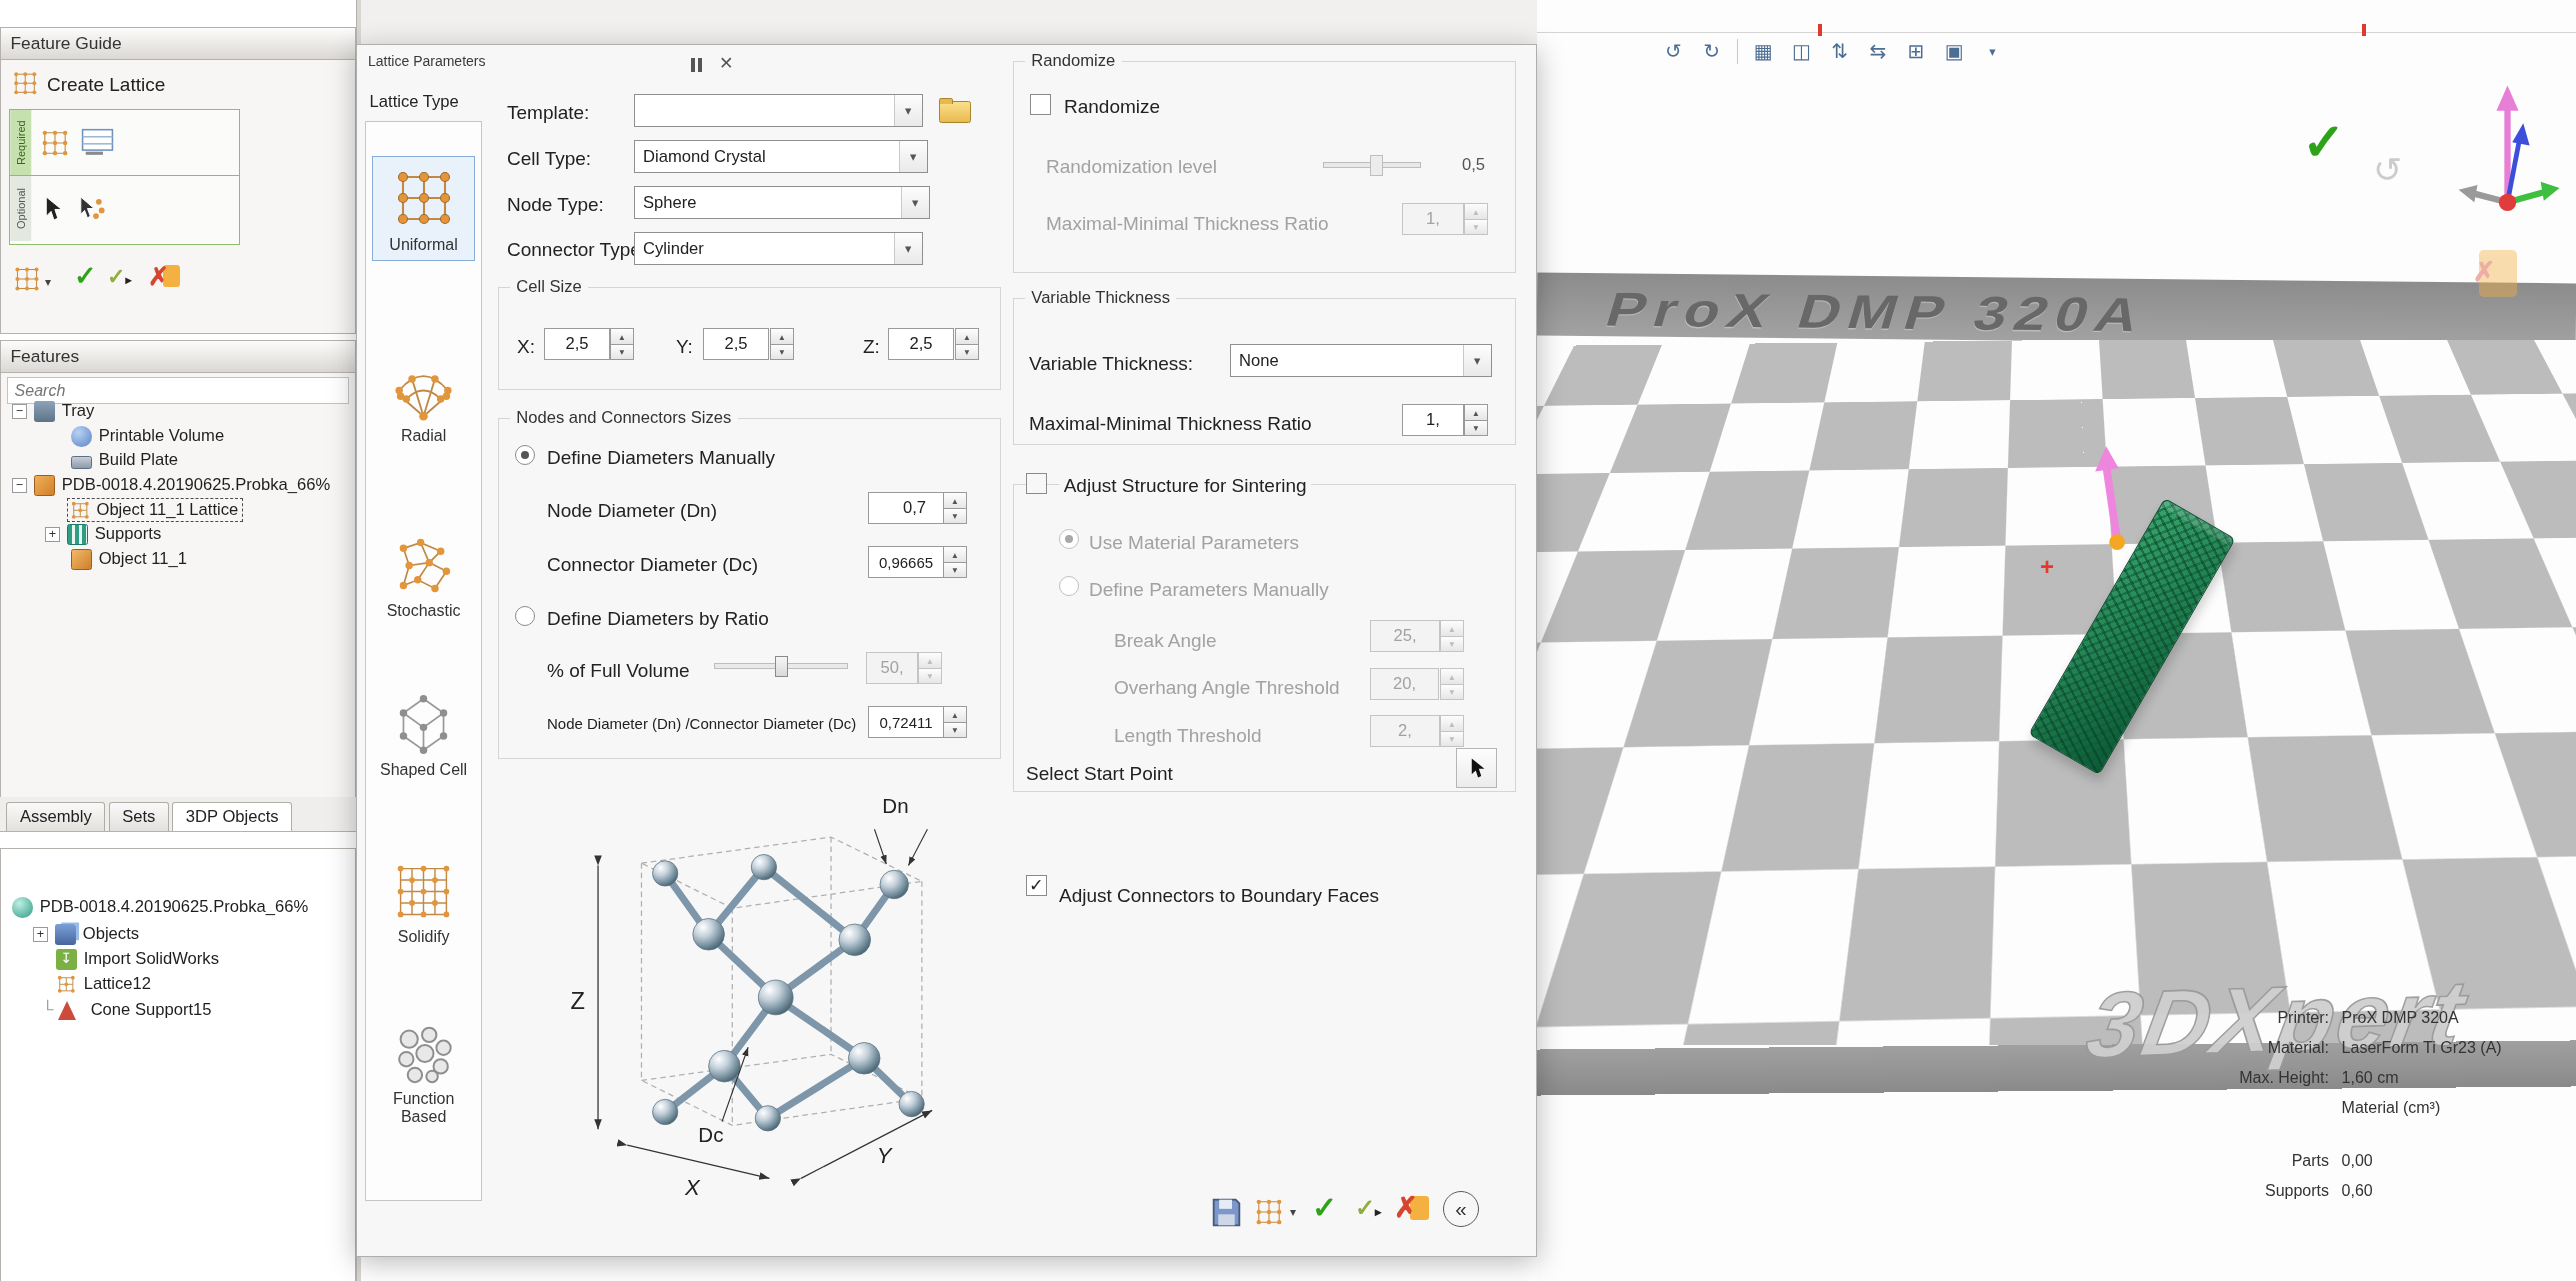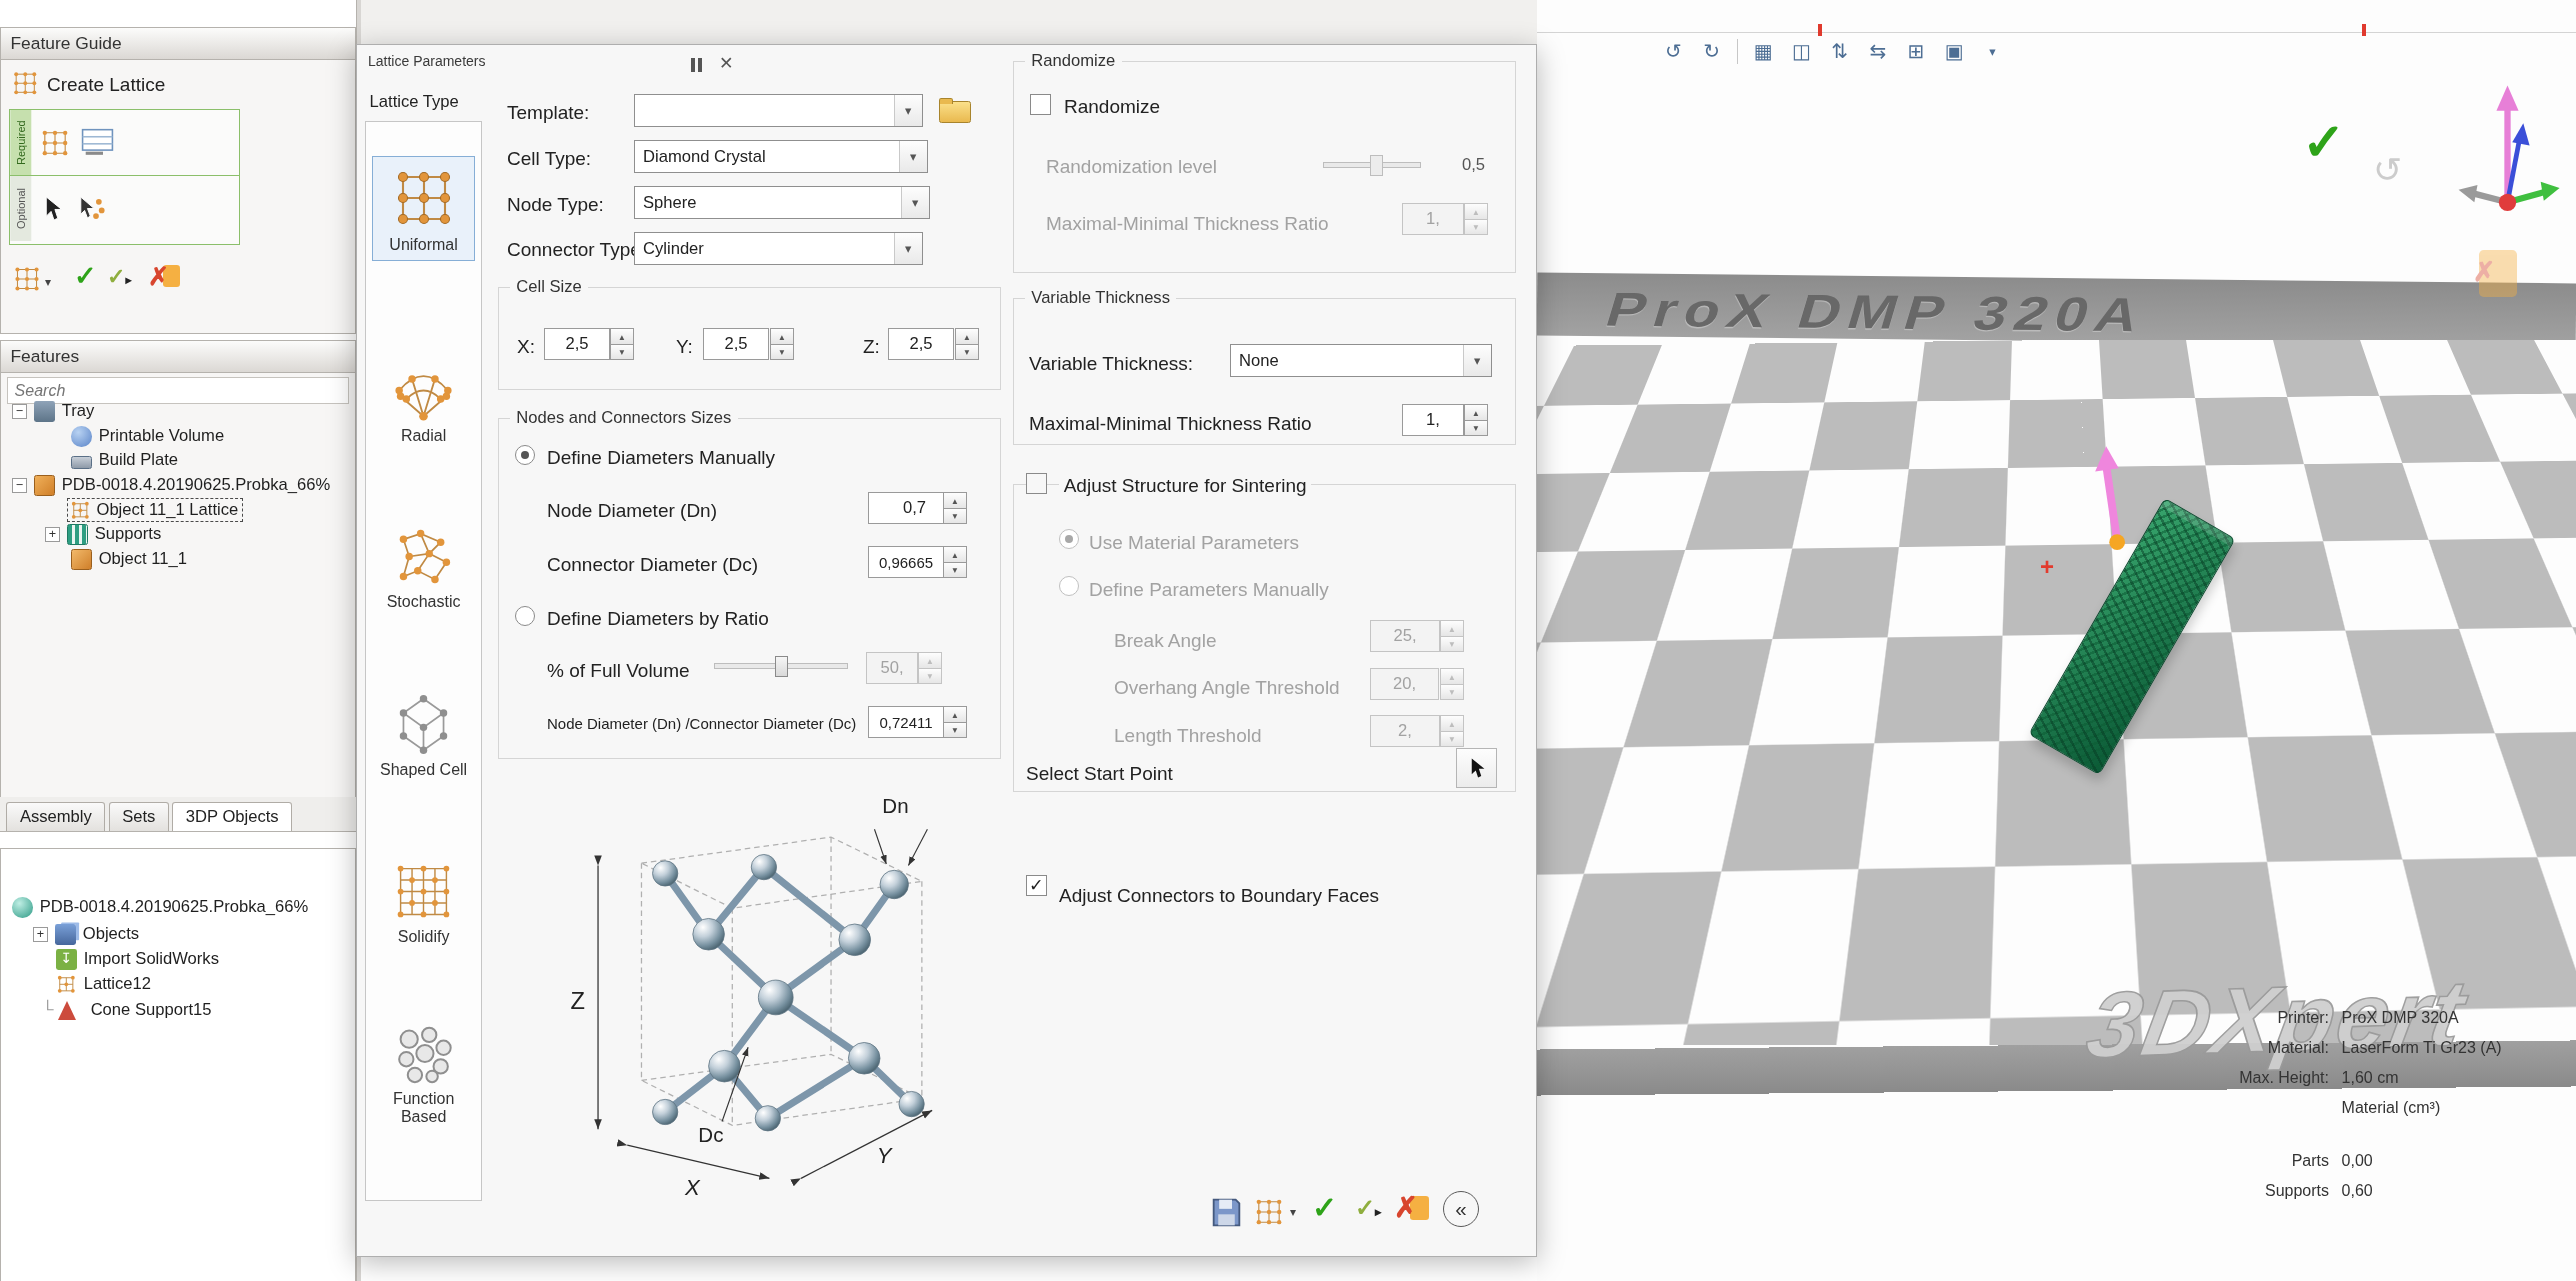--- a/index.html
+++ b/index.html
@@ -435,21 +435,21 @@
             <circle cx="38" cy="26" r="2.6"></circle>
             <circle cx="10" cy="28" r="2.6"></circle>
             <circle cx="34" cy="28" r="2.6"></circle>
             <circle cx="5" cy="22" r="2.6"></circle>
             <circle cx="39" cy="22" r="2.6"></circle>
             <circle cx="22" cy="40" r="3"></circle>
           </g>
       </svg>
       <div class="tl">Radial</div>
     </div>
-    <div class="titem" style="top:395px">
+    <div class="titem" style="top:404px">
       <svg width="63" height="63" viewBox="0 0 44 44">
         <g stroke="#c08a44" stroke-width="1.2" fill="none">
             <path d="M8 10L20 6L34 12L26 20L38 26L30 38L18 32L8 36L12 22L8 10M20 6L26 20M12 22L26 20M18 32L26 20"></path>
           </g>
         <g fill="#e2953b">
             <circle cx="8" cy="10" r="2.6"></circle>
             <circle cx="20" cy="6" r="2.6"></circle>
             <circle cx="34" cy="12" r="2.6"></circle>
             <circle cx="26" cy="20" r="2.6"></circle>
             <circle cx="38" cy="26" r="2.6"></circle>

